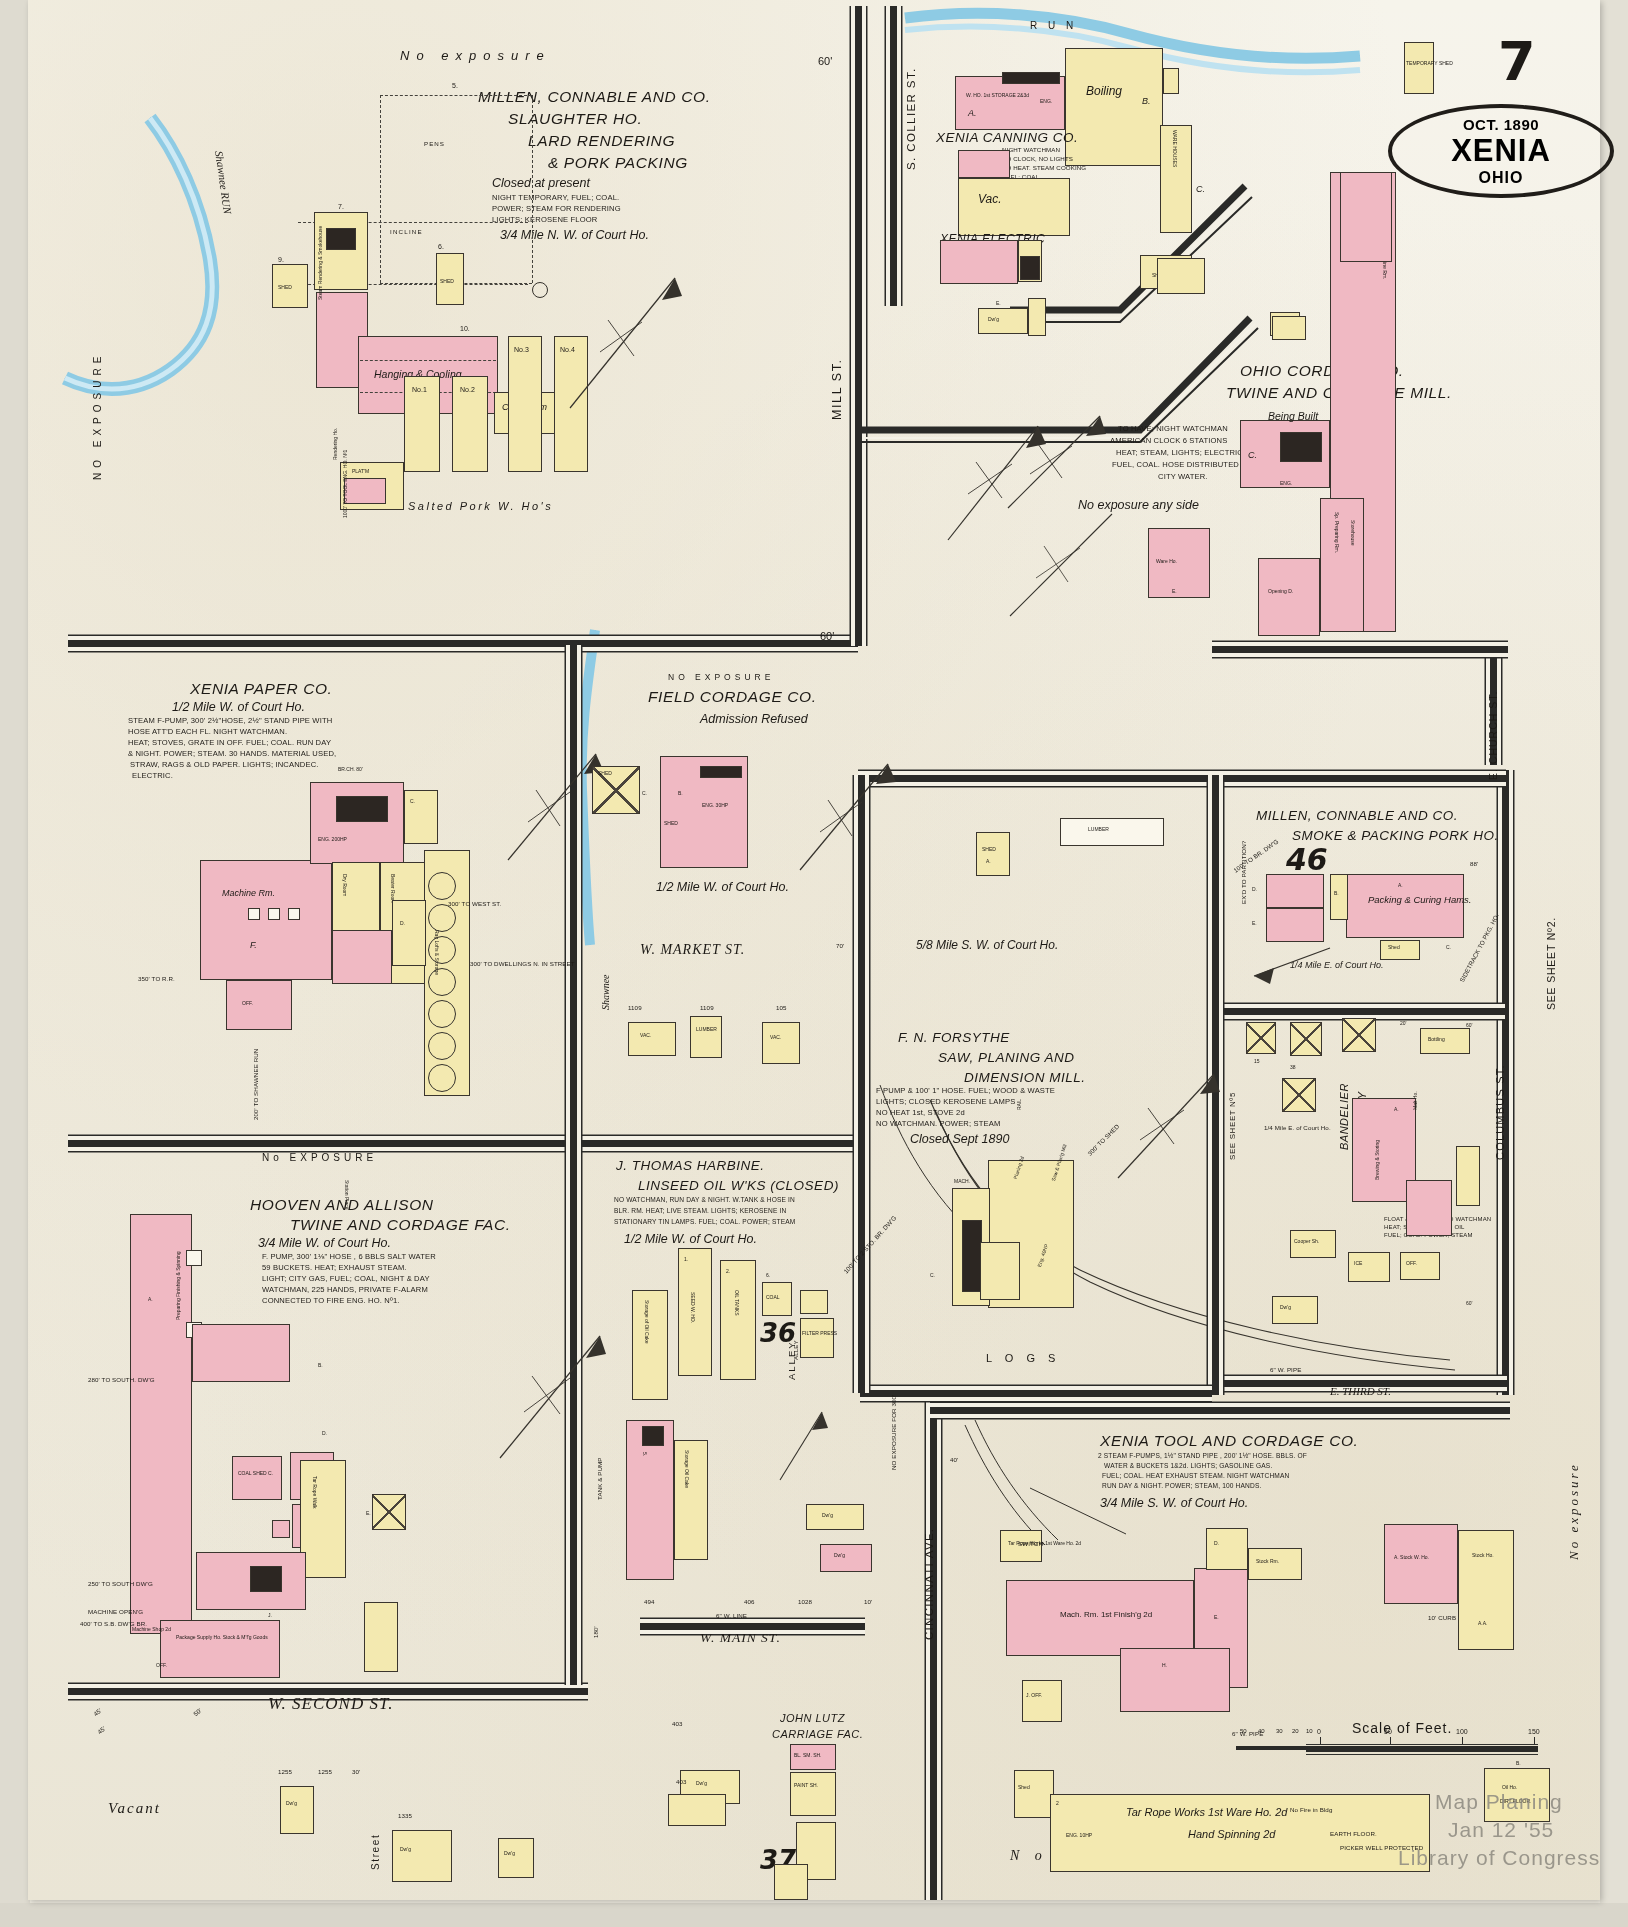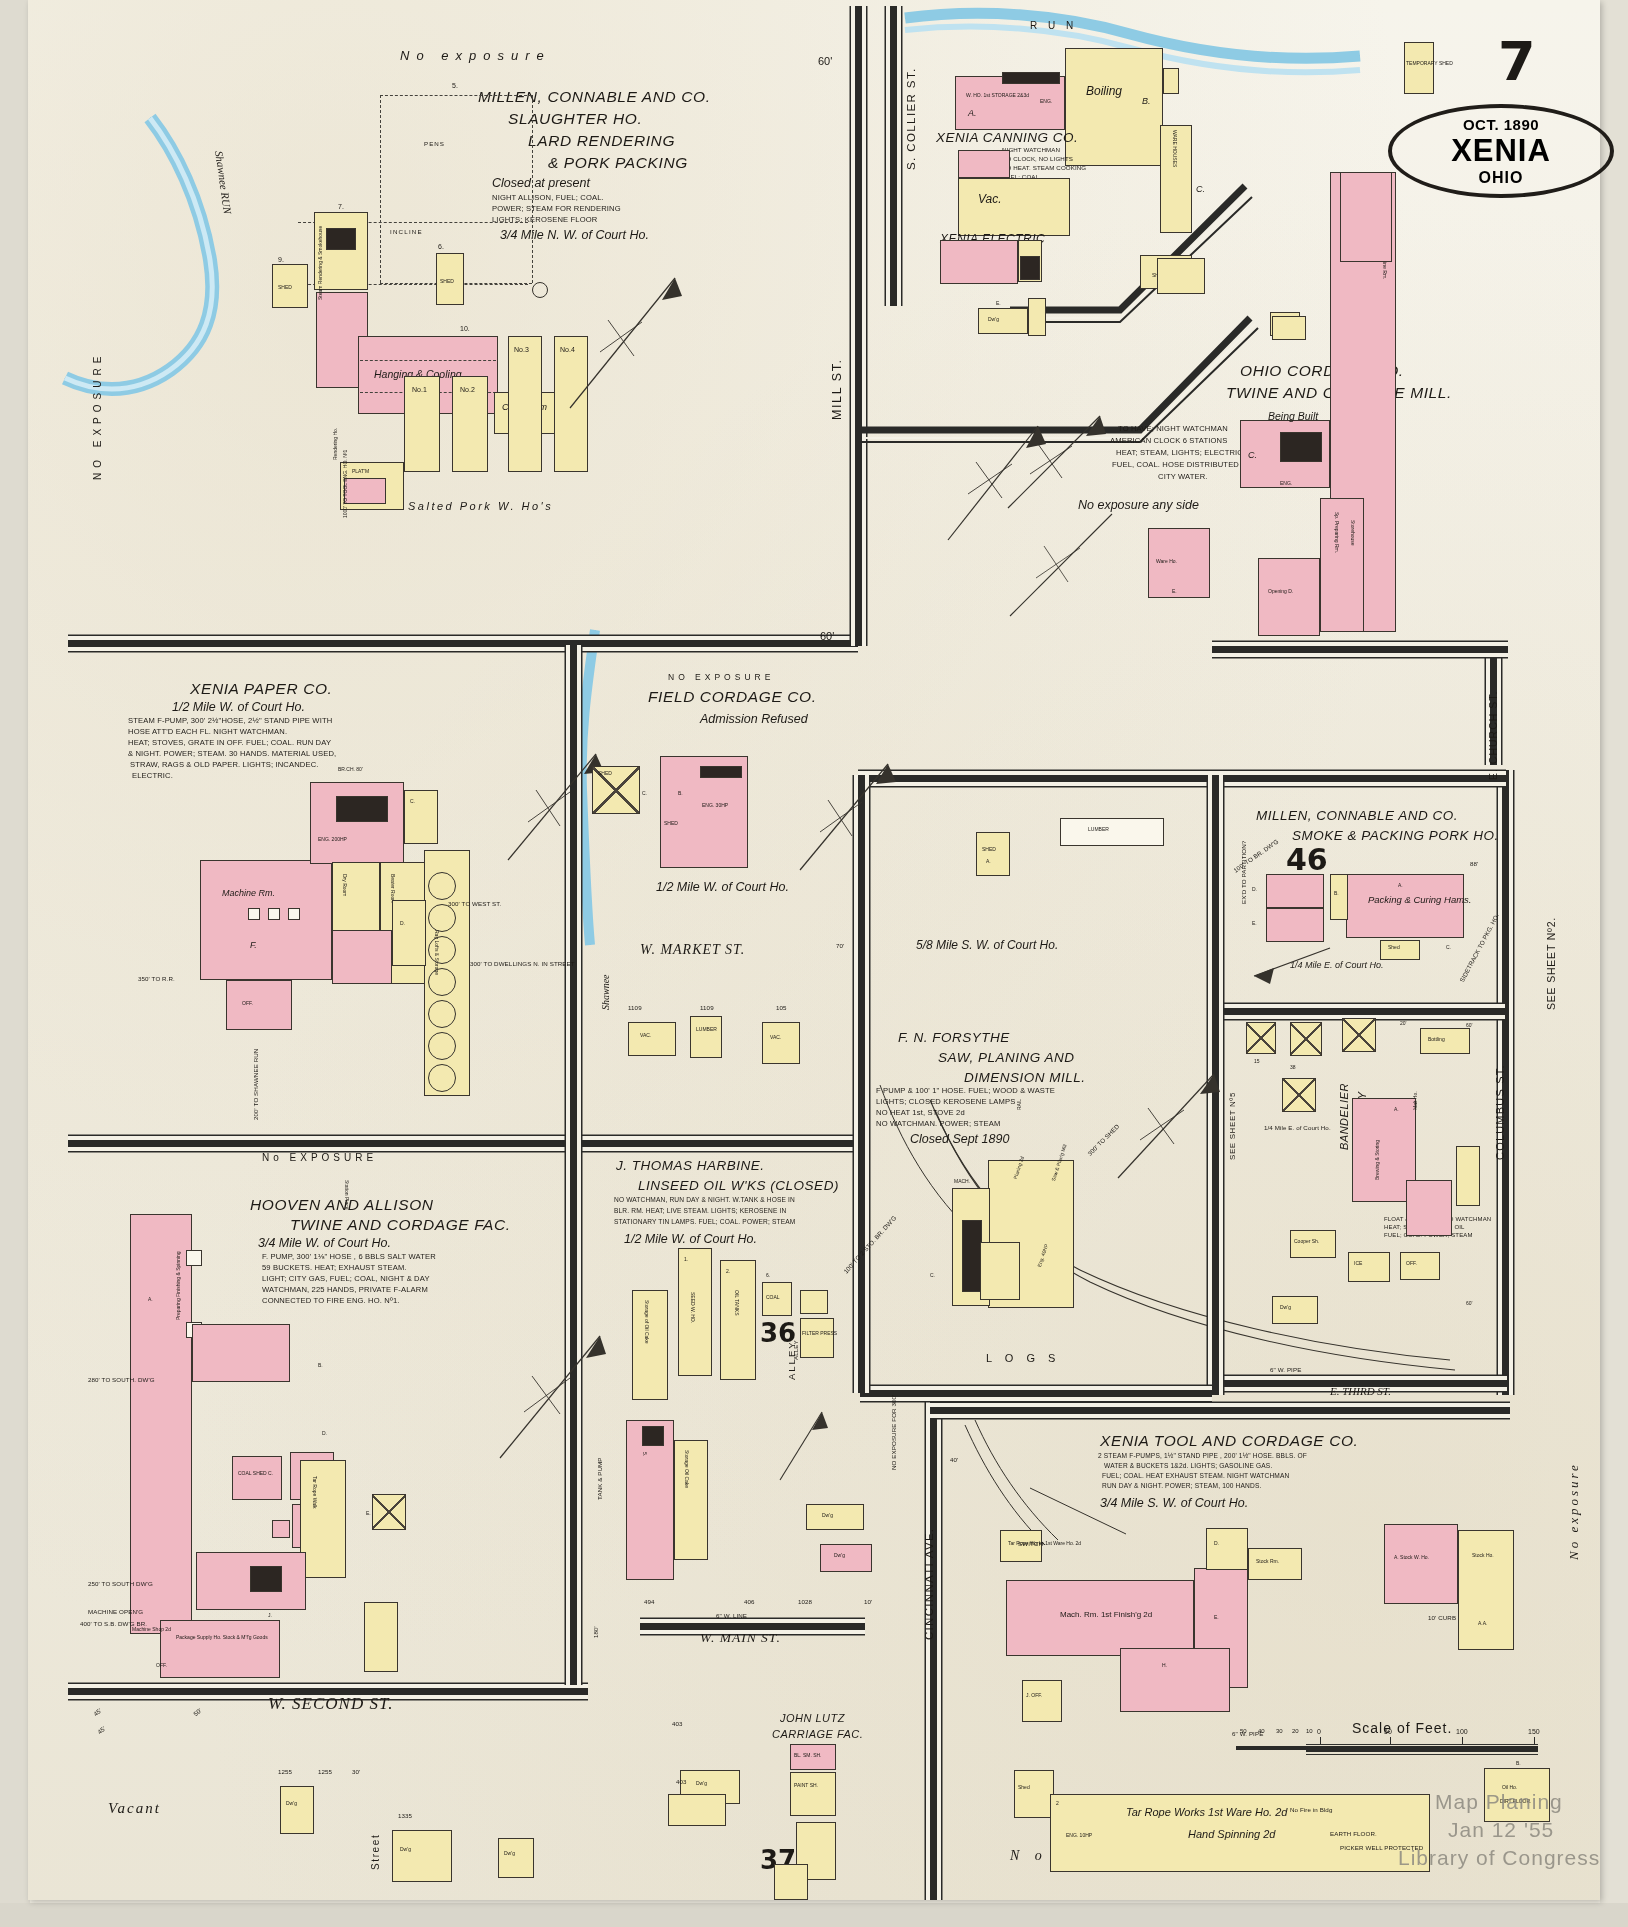--- a/index.html
+++ b/index.html
@@ -57,21 +57,21 @@
   .hdr2{font-size:13.5px;letter-spacing:.5px;font-style:italic;}
   .sub{font-size:12.5px;font-style:italic;}
   .fine{font-size:7.6px;letter-spacing:.15px;}
   .tiny{font-size:6.2px;letter-spacing:.1px;}
   .micro{font-size:5px;}
   .lbl{font-size:9px;font-style:italic;}
   .lbl2{font-size:11px;font-style:italic;}
   .num{font-size:7px;}
   .spaced{letter-spacing:7px;font-size:13px;font-style:italic;}
   .spaced2{letter-spacing:4px;font-size:10px;letter-spacing:4px;}
-  .bignum{font-size:30px;font-weight:700;font-family:"DejaVu Sans",sans-serif;}
+  .bignum{font-size:30px;font-weight:700;font-family:"DejaVu Sans",sans-serif;font-style:italic;}
   .sheetnum{font-size:54px;font-weight:700;font-family:"DejaVu Sans",sans-serif;}
 
   
   .oval{
     position:absolute;border:4px solid #201d19;border-radius:50%;
     display:flex;flex-direction:column;align-items:center;justify-content:center;
     background:transparent;
   }
   .ov1{font-size:15px;font-weight:600;letter-spacing:.5px;font-family:"Liberation Sans",sans-serif;}
   .ov2{font-size:31px;font-weight:600;letter-spacing:1px;font-family:"Liberation Sans",sans-serif;}
@@ -185,21 +185,21 @@
   </div>
   <div class="bldg yel" style="left:1404px;top:42px;width:30px;height:52px;"></div>
   <div class="t micro" style="left:1406px;top:60px;">TEMPORARY SHED</div>
 
   <div>
     <div class="t hdr" style="left:478px;top:88px;">MILLEN, CONNABLE AND CO.</div>
     <div class="t hdr" style="left:508px;top:110px;">SLAUGHTER HO.</div>
     <div class="t hdr" style="left:528px;top:132px;">LARD RENDERING</div>
     <div class="t hdr" style="left:548px;top:154px;">&amp; PORK PACKING</div>
     <div class="t sub" style="left:492px;top:176px;">Closed at present</div>
-    <div class="t fine" style="left:492px;top:193px;">NIGHT ALLISON, FUEL; COAL.</div>
+    <div class="t fine" style="left:492px;top:193px;">NIGHT TEMPORARY, FUEL; COAL.</div>
     <div class="t fine" style="left:492px;top:204px;">POWER; STEAM FOR RENDERING</div>
     <div class="t fine" style="left:492px;top:215px;">LIGHTS; KEROSENE FLOOR</div>
     <div class="t sub" style="left:500px;top:228px;">3/4 Mile N. W. of Court Ho.</div>
 
     <div class="dash" style="left:380px;top:95px;width:152px;"></div>
     <div class="dashv" style="left:380px;top:95px;height:188px;"></div>
     <div class="dashv" style="left:532px;top:95px;height:188px;"></div>
     <div class="dash" style="left:380px;top:283px;width:152px;"></div>
     <div class="t tiny" style="left:424px;top:140px;letter-spacing:1px;">PENS</div>
     <div class="t num" style="left:452px;top:82px;">5.</div>

